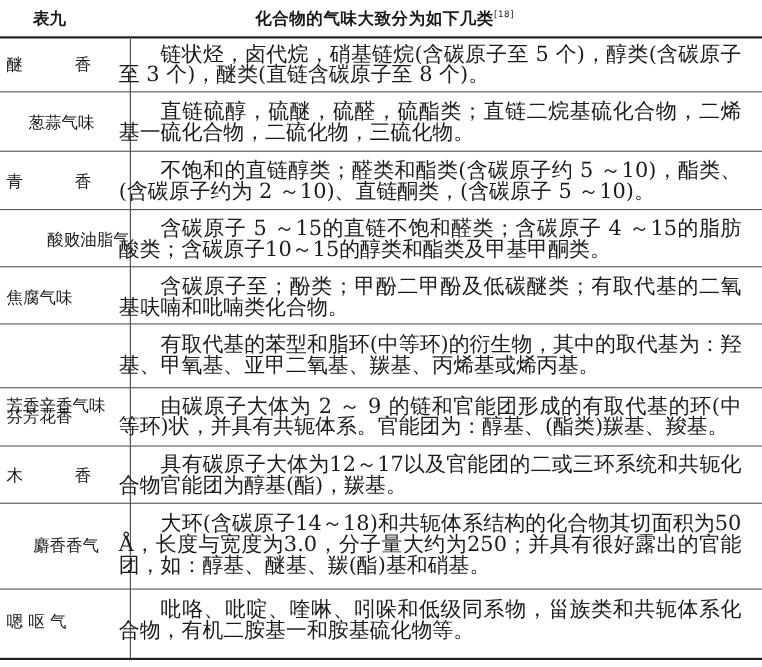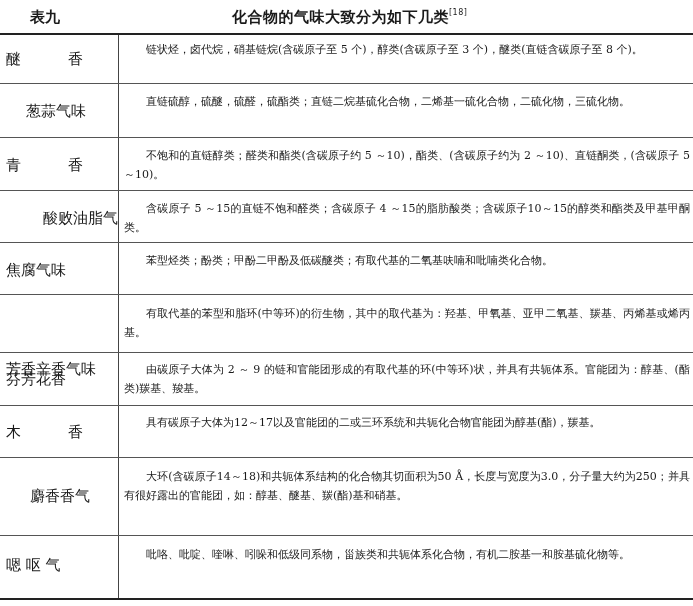--- a/index.html
+++ b/index.html
@@ -39,22 +39,22 @@
       border-top: 1px solid #555;
     }
     .cat {
       position: absolute; left: 6px; width: 108px;
       font-size: 15px; white-space: nowrap;
     }
     .cat.spread { letter-spacing: 0; }
     .cat.spread span.g1 { position: absolute; left: 0; }
     .cat.spread span.g2 { position: absolute; left: 62px; }
     .desc {
-      position: absolute; left: 124px; width: 566px;
-      font-size: 11px; line-height: 19px; text-indent: 2em;
+      position: absolute; left: 108px; width: 566px;
+      font-size: 19px; line-height: 19px; text-indent: 2em;
       text-align: justify;
     }
   </style>
 </head>
 <body>
 
 <div class="page">
 
   <div class="header">
     <span class="table-label">表九</span>
@@ -80,21 +80,21 @@
     <span class="g2">香</span>
   </div>
   <div class="desc" style="top:146px;">不饱和的直链醇类；醛类和酯类(含碳原子约 5 ～10)，酯类、(含碳原子约为 2 ～10)、直链酮类，(含碳原子 5 ～10)。</div>
   <div class="row-sep" style="top:190px;"></div>
 
   <div class="cat" style="top:209px;padding-left:37px;">酸败油脂气</div>
   <div class="desc" style="top:199px;">含碳原子 5 ～15的直链不饱和醛类；含碳原子 4 ～15的脂肪酸类；含碳原子10～15的醇类和酯类及甲基甲酮类。</div>
   <div class="row-sep" style="top:242px;"></div>
 
   <div class="cat" style="top:261px;">焦腐气味</div>
-  <div class="desc" style="top:251px;">苯型烃类；酚类；甲酚二甲酚及低碳醚类；有取代基的二氧基呋喃和吡喃类化合物。</div>
+  <div class="desc" style="top:251px;">含碳原子至；酚类；甲酚二甲酚及低碳醚类；有取代基的二氧基呋喃和吡喃类化合物。</div>
   <div class="row-sep" style="top:294px;"></div>
 
   <div class="cat" style="top:314px;margin-top:46px;">芳香辛香气味</div>
   <div class="desc" style="top:304px;">有取代基的苯型和脂环(中等环)的衍生物，其中的取代基为：羟基、甲氧基、亚甲二氧基、羰基、丙烯基或烯丙基。</div>
   <div class="row-sep" style="top:352px;"></div>
 
   <div class="cat" style="top:370px;">芬芳花香</div>
   <div class="desc" style="top:360px;">由碳原子大体为 2 ～ 9 的链和官能团形成的有取代基的环(中等环)状，并具有共轭体系。官能团为：醇基、(酯类)羰基、羧基。</div>
   <div class="row-sep" style="top:405px;"></div>
 

